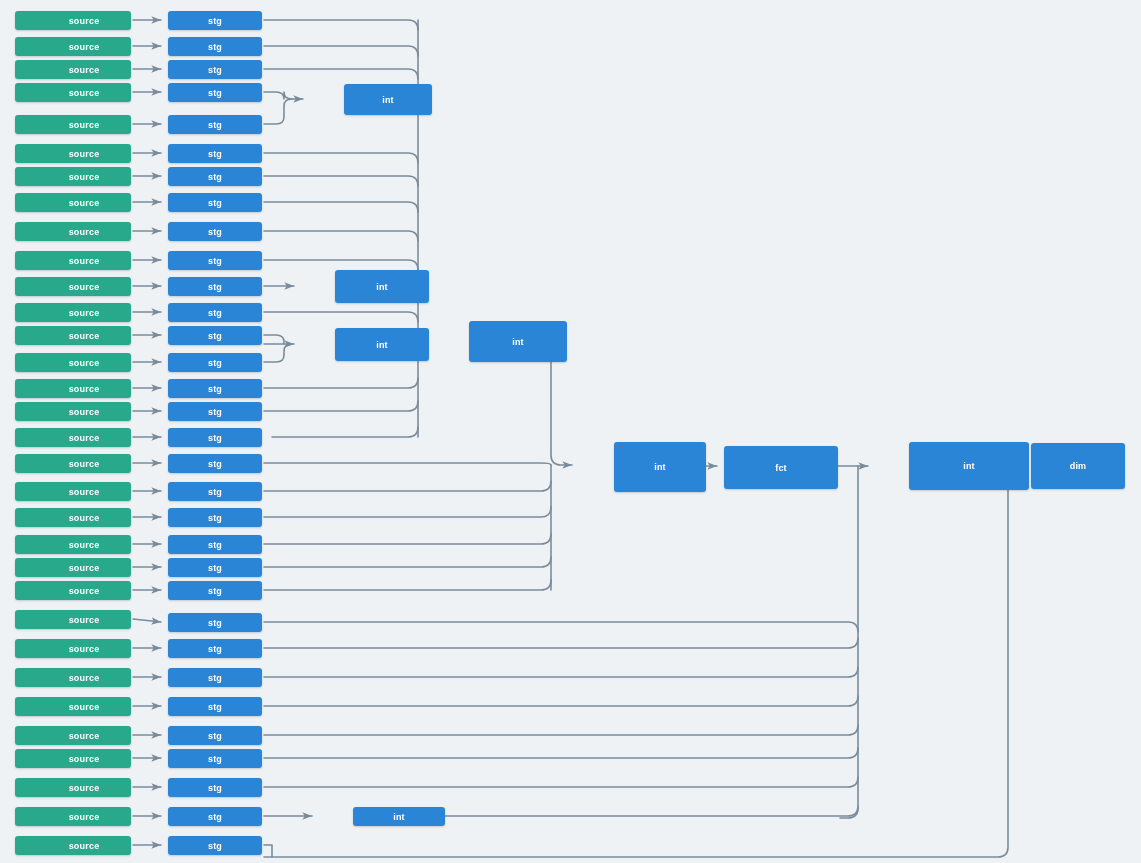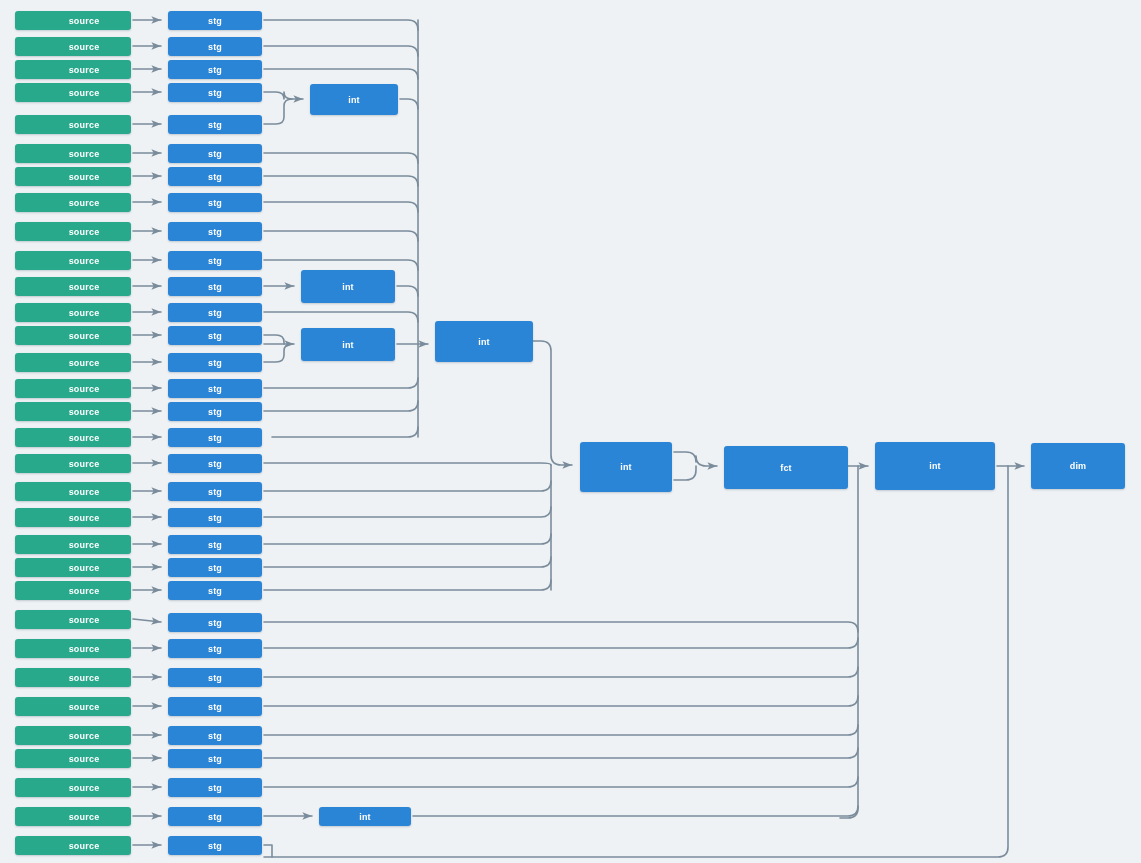--- a/index.html
+++ b/index.html
@@ -18,21 +18,21 @@
     font-size:9px;
     font-weight:600;
     letter-spacing:.2px;
     border-radius:3px;
     box-shadow:0 1px 2px rgba(40,60,80,.22);
     box-sizing:border-box;
     user-select:none;
   }
   .n-source{background:#28a98c;padding-left:22px;}
   .n-stg{background:#2b85d6;justify-content:center;}
-  .n-int{background:#2b85d6;}
+  .n-int{background:#2b85d6;margin-left:34px;}
   .n-fct{background:#2b85d6;}
   .n-dim{background:#2b85d6;}
   .edge{fill:none;stroke:#7a8c9b;stroke-width:1.6;stroke-linecap:round;stroke-linejoin:round;}
 </style>
 </head>
 <body>
 
 <div id="canvas">
   <svg id="edges" viewBox="0 0 1141 863" preserveAspectRatio="none">
     <defs>
@@ -268,21 +268,21 @@
       </div>
       <div class="node n-source" style="left: 15px; top: 581px; width: 116px; height: 19px; background: rgb(40, 169, 140);">
         <span>source</span>
       </div>
       <div class="node n-stg" style="left: 168px; top: 581px; width: 94px; height: 19px; background: rgb(43, 133, 214);">
         <span>stg</span>
       </div>
       <div class="node n-int" style="left: 580px; top: 442px; width: 92px; height: 50px; background: rgb(43, 133, 214);">
         <span>int</span>
       </div>
-      <div class="node n-fct" style="left: 724px; top: 446px; width: 124px; height: 43px; background: rgb(43, 133, 214);">
+      <div class="node n-fct" style="left: 724px; top: 446px; width: 114px; height: 43px; background: rgb(43, 133, 214);">
         <span>fct</span>
       </div>
       <div class="node n-int" style="left: 875px; top: 442px; width: 120px; height: 48px; background: rgb(43, 133, 214);">
         <span>int</span>
       </div>
       <div class="node n-dim" style="left: 1031px; top: 443px; width: 94px; height: 46px; background: rgb(43, 133, 214);">
         <span>dim</span>
       </div>
       <div class="node n-source" style="left: 15px; top: 610px; width: 116px; height: 19px; background: rgb(40, 169, 140);">
         <span>source</span>

